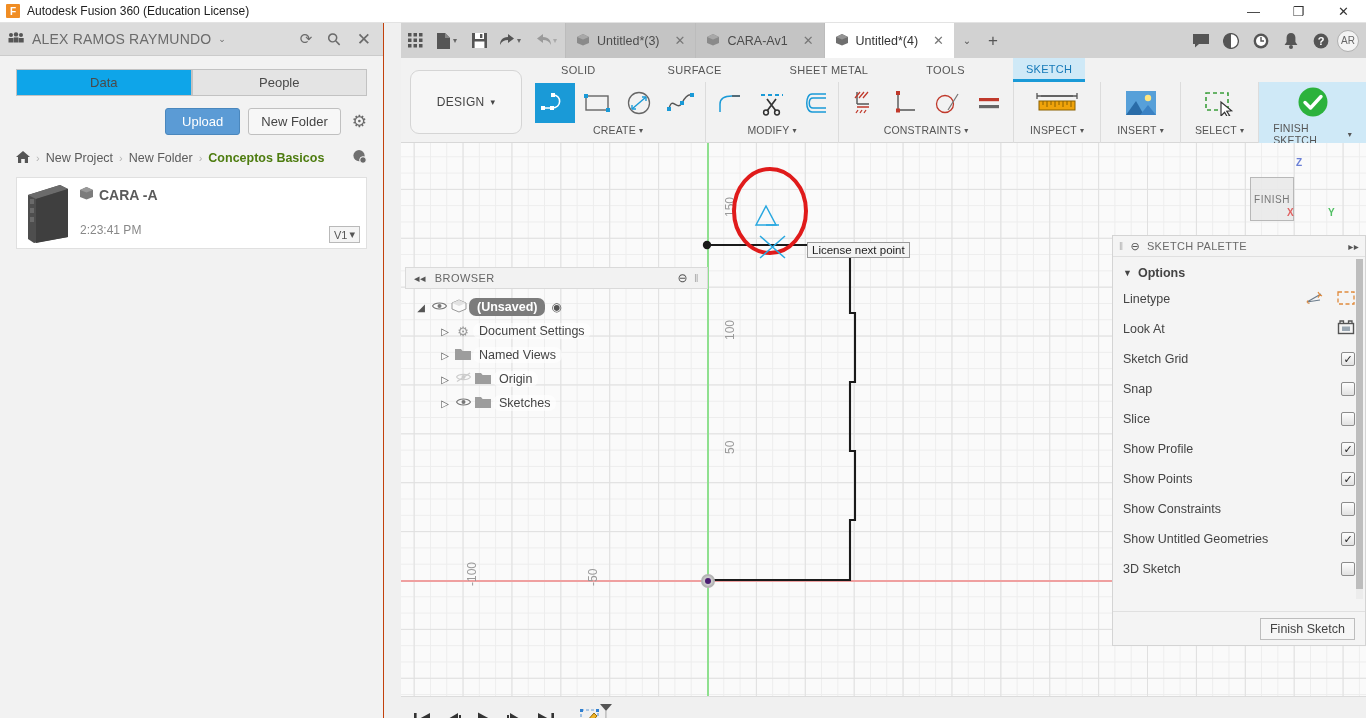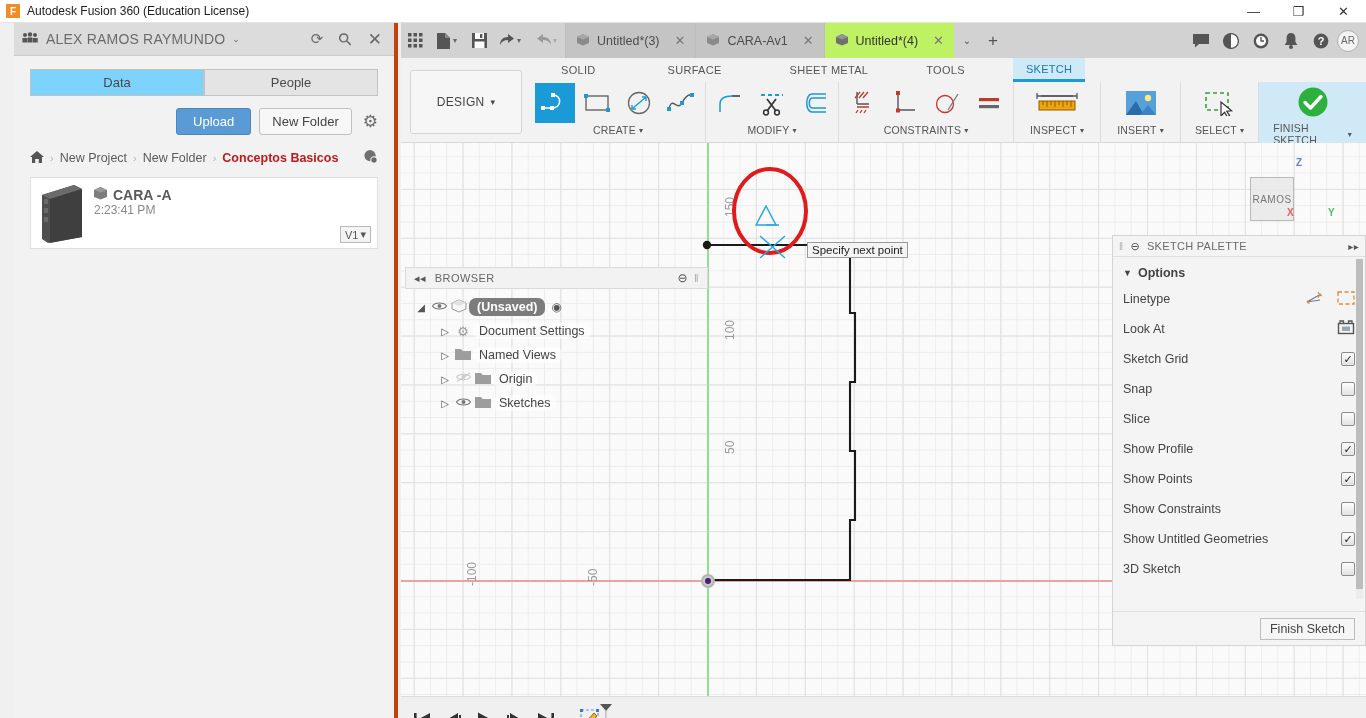--- a/index.html
+++ b/index.html
@@ -24,42 +24,42 @@
   }
   #titlebar .title-text{ font-size:12px; color:#202020; }
   #titlebar .win-btns{ margin-left:auto; display:flex; height:23px;}
   #titlebar .win-btn{
     width:45px;height:23px;display:flex;align-items:center;justify-content:center;
     font-size:13px; color:#333;
   }
 
   
   #datapanel{
-    position:absolute; left:14px; top:23px; width:384px; height:695px;
-    background:#f2f2f2; border-right:4px solid #c2410c;
+    position:absolute; left:0; top:23px; width:384px; height:695px;
+    background:#f2f2f2; border-right:1px solid #c2410c;
   }
   #dp-header{
     height:33px; display:flex; align-items:center; padding:0 8px;
     background:#dcdcdc; border-bottom:1px solid #cbcbcb;
   }
   #dp-header .people-ico{
     width:16px;height:14px;margin-right:8px;position:relative; color:#555;
     font-size:13px; line-height:13px;
   }
   #dp-header .user-name{ font-size:14px; color:#6b6b6b; letter-spacing:.2px;}
   #dp-header .caret{ margin-left:7px; font-size:9px; color:#6b6b6b;}
   #dp-header .hdr-icons{ margin-left:auto; display:flex; gap:16px; align-items:center;
      color:#6b6b6b; font-size:15px; padding-right:4px;}
 
   #dp-tabs{ display:flex; margin:13px 16px 0 16px; }
   .dp-tab{
     flex:1; height:27px; display:flex;align-items:center;justify-content:center;
     border:1px solid #c2c2c2; background:#e4e4e4; color:#4a4a4a; font-size:13px;
   }
-  .dp-tab.active{ background:#7dd3fc; }
+  .dp-tab.active{ background:#0ea5e9; }
 
   #dp-actions{
     display:flex; align-items:center; justify-content:flex-end; gap:8px;
     margin:12px 16px 0 16px;
   }
   .btn-upload{
     background:#5b9bd5; color:#fff; border:1px solid #4a87bd;
     height:27px; padding:0 16px; border-radius:3px; font-size:13px;
     display:flex;align-items:center;
   }
@@ -68,56 +68,56 @@
     height:27px; padding:0 12px; border-radius:3px; font-size:13px;
     display:flex;align-items:center;
   }
   .gear-btn{ font-size:17px; color:#6b6b6b; margin-left:3px;}
 
   #breadcrumb{
     display:flex; align-items:center; gap:6px;
     margin:14px 16px 0 16px; font-size:12.5px; color:#5b5b5b;
   }
   #breadcrumb .sep{ color:#b4b4b4; font-size:11px; }
-  #breadcrumb .crumb.last{ color:#b91c1c; font-weight:bold; }
+  #breadcrumb .crumb.last{ color:#4d7c0f; font-weight:bold; }
   #breadcrumb .home{ font-size:14px; color:#555; }
   #breadcrumb .globe{ margin-left:auto; font-size:14px; color:#666; }
 
   #filecard{
     margin:10px 16px 0 16px; background:#fff; border:1px solid #e0e0e0;
     height:72px; display:flex; align-items:stretch; position:relative;
   }
   #filecard .thumb{
     width:62px; display:flex;align-items:center;justify-content:center;
     padding:4px 2px;
   }
   #filecard .meta{ padding-top:8px; }
   #filecard .fname{ font-size:14px; font-weight:bold; color:#5a5a5a; display:flex; align-items:center; gap:5px;}
-  #filecard .ftime{ font-size:12px; color:#888; margin-top:0; margin-left:1px;}
+  #filecard .ftime{ font-size:12px; color:#888; margin-top:20px; margin-left:1px;}
   #filecard .vbadge{
     position:absolute; right:6px; bottom:5px;
     border:1px solid #b9b9b9; background:#f4f4f4; font-size:11px;
     padding:1px 4px; color:#555; display:flex; gap:2px; align-items:center;
   }
 
   
   #app{ position:absolute; left:401px; top:23px; width:965px; height:695px; background:#f0f0f0;}
 
   
   #qa-row{ height:35px; display:flex; align-items:center; background:#d2d2d2; }
   .qa-ico{ width:28px;height:35px;display:flex;align-items:center;justify-content:center;
      color:#555; font-size:15px; }
   .qa-caret{ font-size:8px; color:#666; margin-left:-4px; width:12px;
      display:flex;align-items:center;height:35px;}
   .doctab{
     height:35px; min-width:112px; display:flex;align-items:center;gap:7px;
     padding:0 10px; font-size:12.5px; color:#4c4c4c; background:#c4c4c4;
     border-left:1px solid #bcbcbc;
   }
-  .doctab.active{ background:#bef264; color:#333; }
+  .doctab.active{ background:#ffffff; color:#333; }
   .doctab .tabclose{ margin-left:auto; font-size:13px; color:#777; padding-left:8px;}
   .tabs-caret{ width:26px;height:35px;display:flex;align-items:center;justify-content:center;
      font-size:10px; color:#555;}
   .tab-plus{ width:26px;height:35px;display:flex;align-items:center;justify-content:center;
      font-size:17px; color:#555;}
   #qa-right{ margin-left:auto; display:flex; align-items:center; gap:2px; padding-right:7px;}
   .tool-ico{ width:28px;height:35px;display:flex;align-items:center;justify-content:center;
      color:#555; font-size:15px;}
   .avatar{
     width:22px;height:22px;border-radius:50%;border:1px solid #b0b0b0;background:#f3f3f3;
@@ -128,21 +128,21 @@
   
   #ribbon{ height:85px; background:#f2f2f2; border-bottom:1px solid #d8d8d8; position:relative;}
   #ribbon-tabs{ position:absolute; left:130px; top:0; height:24px; display:flex; }
   .rib-tab{
     height:24px; padding:0 13px; font-size:11px; color:#555;
     display:flex; align-items:center; letter-spacing:.3px;
   }
   .rib-tab.active{ background:#cfe9f7; color:#1579b8; border-bottom:3px solid #1a9ad7;}
   #design-btn{
     position:absolute; left:9px; top:12px; width:112px; height:64px;
-    border:1px solid #d5d5d5; background:#f6f6f6; border-radius:3px;
+    border:1px solid #d5d5d5; background:#f6f6f6; border-radius:9px;
     display:flex;align-items:center;justify-content:center; font-size:12px; color:#444;
     letter-spacing:.3px;
   }
   #ribbon-groups{
     position:absolute; left:130px; top:24px; height:61px; display:flex; align-items:flex-start;
   }
   .rgroup{ height:61px; display:flex; flex-direction:column; align-items:center;
      border-right:1px solid #dcdcdc; padding:0 4px;}
   .rgroup:last-child{ border-right:none; }
   .ricons{ display:flex; align-items:center; height:42px; gap:2px;}
@@ -687,24 +687,24 @@
         <path d="M359 93 L384 115 M384 93 L359 115"></path>
         <path d="M355 82 L365 63 L375 82 Z"></path>
         <path d="M365 82 H378"></path>
       </g>
     </svg>
 
     <div id="origin-dot">
         <i></i>
       </div>
 
-    <div id="tooltip-next">Specify next point</div>
+    <div id="tooltip-next">License next point</div>
 
     <div style="position:absolute; right:30px; top:12px; width:70px; height:66px;">
-      <div id="viewcube">RAMOS</div>
+      <div id="viewcube">FINISH</div>
       <span class="axlab" style="left:30px; top:2px; color:#6a7fd6;">Z</span>
       <span class="axlab" style="left:62px; top:52px; color:#4fbf62;">Y</span>
       <span class="axlab" style="left:21px; top:52px; color:#e06161;">X</span>
     </div>
 
     <div id="browser">
       <div id="browser-hdr">
         <span class="collapse">◂◂</span>
         <span>BROWSER</span>
         <span class="minus">⊖</span>

